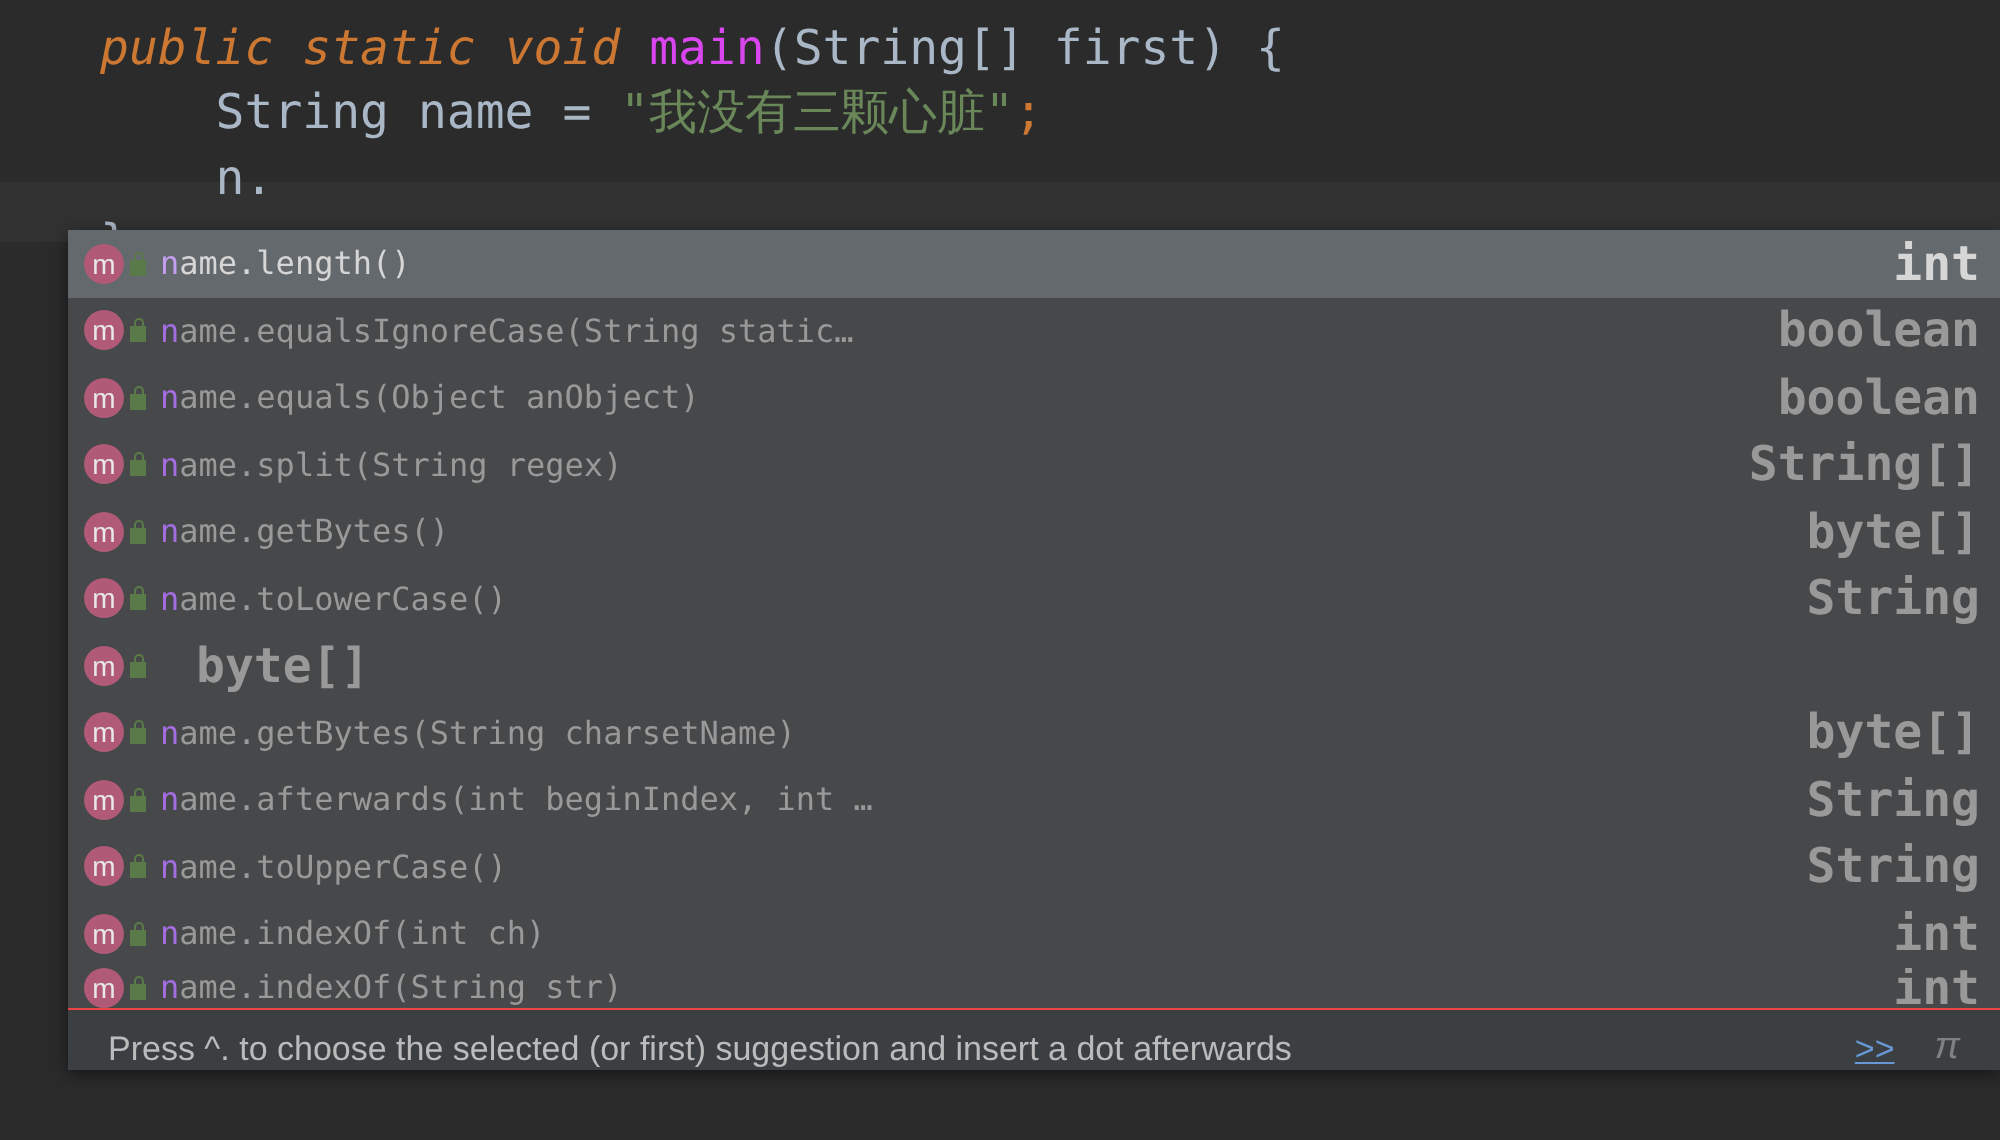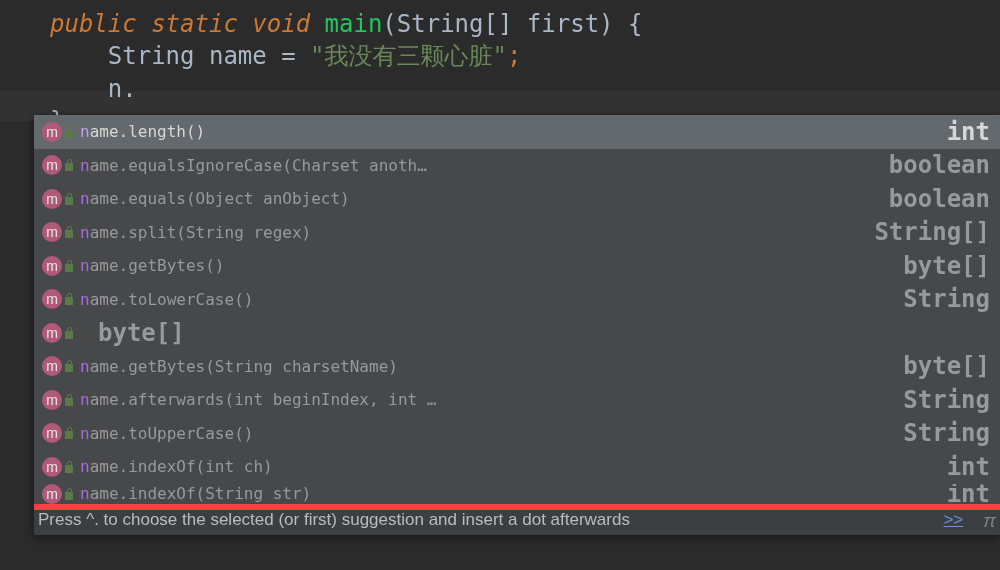--- a/index.html
+++ b/index.html
@@ -15,21 +15,21 @@
     .code-area {
       padding-top: 8px;
       padding-left: 50px;
       line-height: 1.35;
     }
     .code-line {
       white-space: pre;
       color: #a9b7c6;
     }
     .kw { color: #cc7832; font-style: italic; }
-    .method-name { color: #22c55e; margin-top: 20px; }
+    .method-name { color: #d946ef; margin-top: 20px; }
     .string { color: #6a8759; }
     .semi { color: #cc7832; }
     .ident { color: #a9b7c6; }
     
     .current-line-highlight {
       position: absolute;
       left: 0;
       top: 91px;
       width: 100%;
       height: 30px;
@@ -124,28 +124,28 @@
       white-space: nowrap;
       font-weight: bold;
     }
     .popup-item.selected .item-type { color: #d6d6d6; }
     .partial {
       height: 20px;
       overflow: hidden;
     }
     .popup-footer {
       display: flex;
-      align-items: flex-start;
+      align-items: flex-end;
       height: 31px;
-      padding: 0 4px;
+      padding: 0 20px;
       background: #3c3f41;
       color: #bbbbbb;
       font-family: "Helvetica Neue", sans-serif;
       font-size: 17px;
-      border-top: 6px solid #ef4444;
+      border-top: 1px solid #ef4444;
     }
     .popup-footer .hint { flex: 1; }
     .popup-footer .next-link {
       color: #6897d6;
       text-decoration: underline;
       margin-right: 20px;
     }
     .popup-footer .pi { color: #808080; font-style: italic; font-size: 19px; }
   </style>
 </head>
@@ -168,21 +168,21 @@
           <span class="lock-icon"></span>
         </span>
         <span class="item-label"><span class="hlc">n</span><span>ame.length()</span></span>
         <span class="item-type">int</span>
       </div>
       <div class="popup-item">
         <span class="icon-wrap">
           <span class="m-badge">m</span>
           <span class="lock-icon"></span>
         </span>
-        <span class="item-label"><span class="hlc">n</span><span>ame.equalsIgnoreCase(Charset anoth…</span></span>
+        <span class="item-label"><span class="hlc">n</span><span>ame.equalsIgnoreCase(String static…</span></span>
         <span class="item-type">boolean</span>
       </div>
       <div class="popup-item">
         <span class="icon-wrap">
           <span class="m-badge">m</span>
           <span class="lock-icon"></span>
         </span>
         <span class="item-label"><span class="hlc">n</span><span>ame.equals(Object anObject)</span></span>
         <span class="item-type">boolean</span>
       </div>

